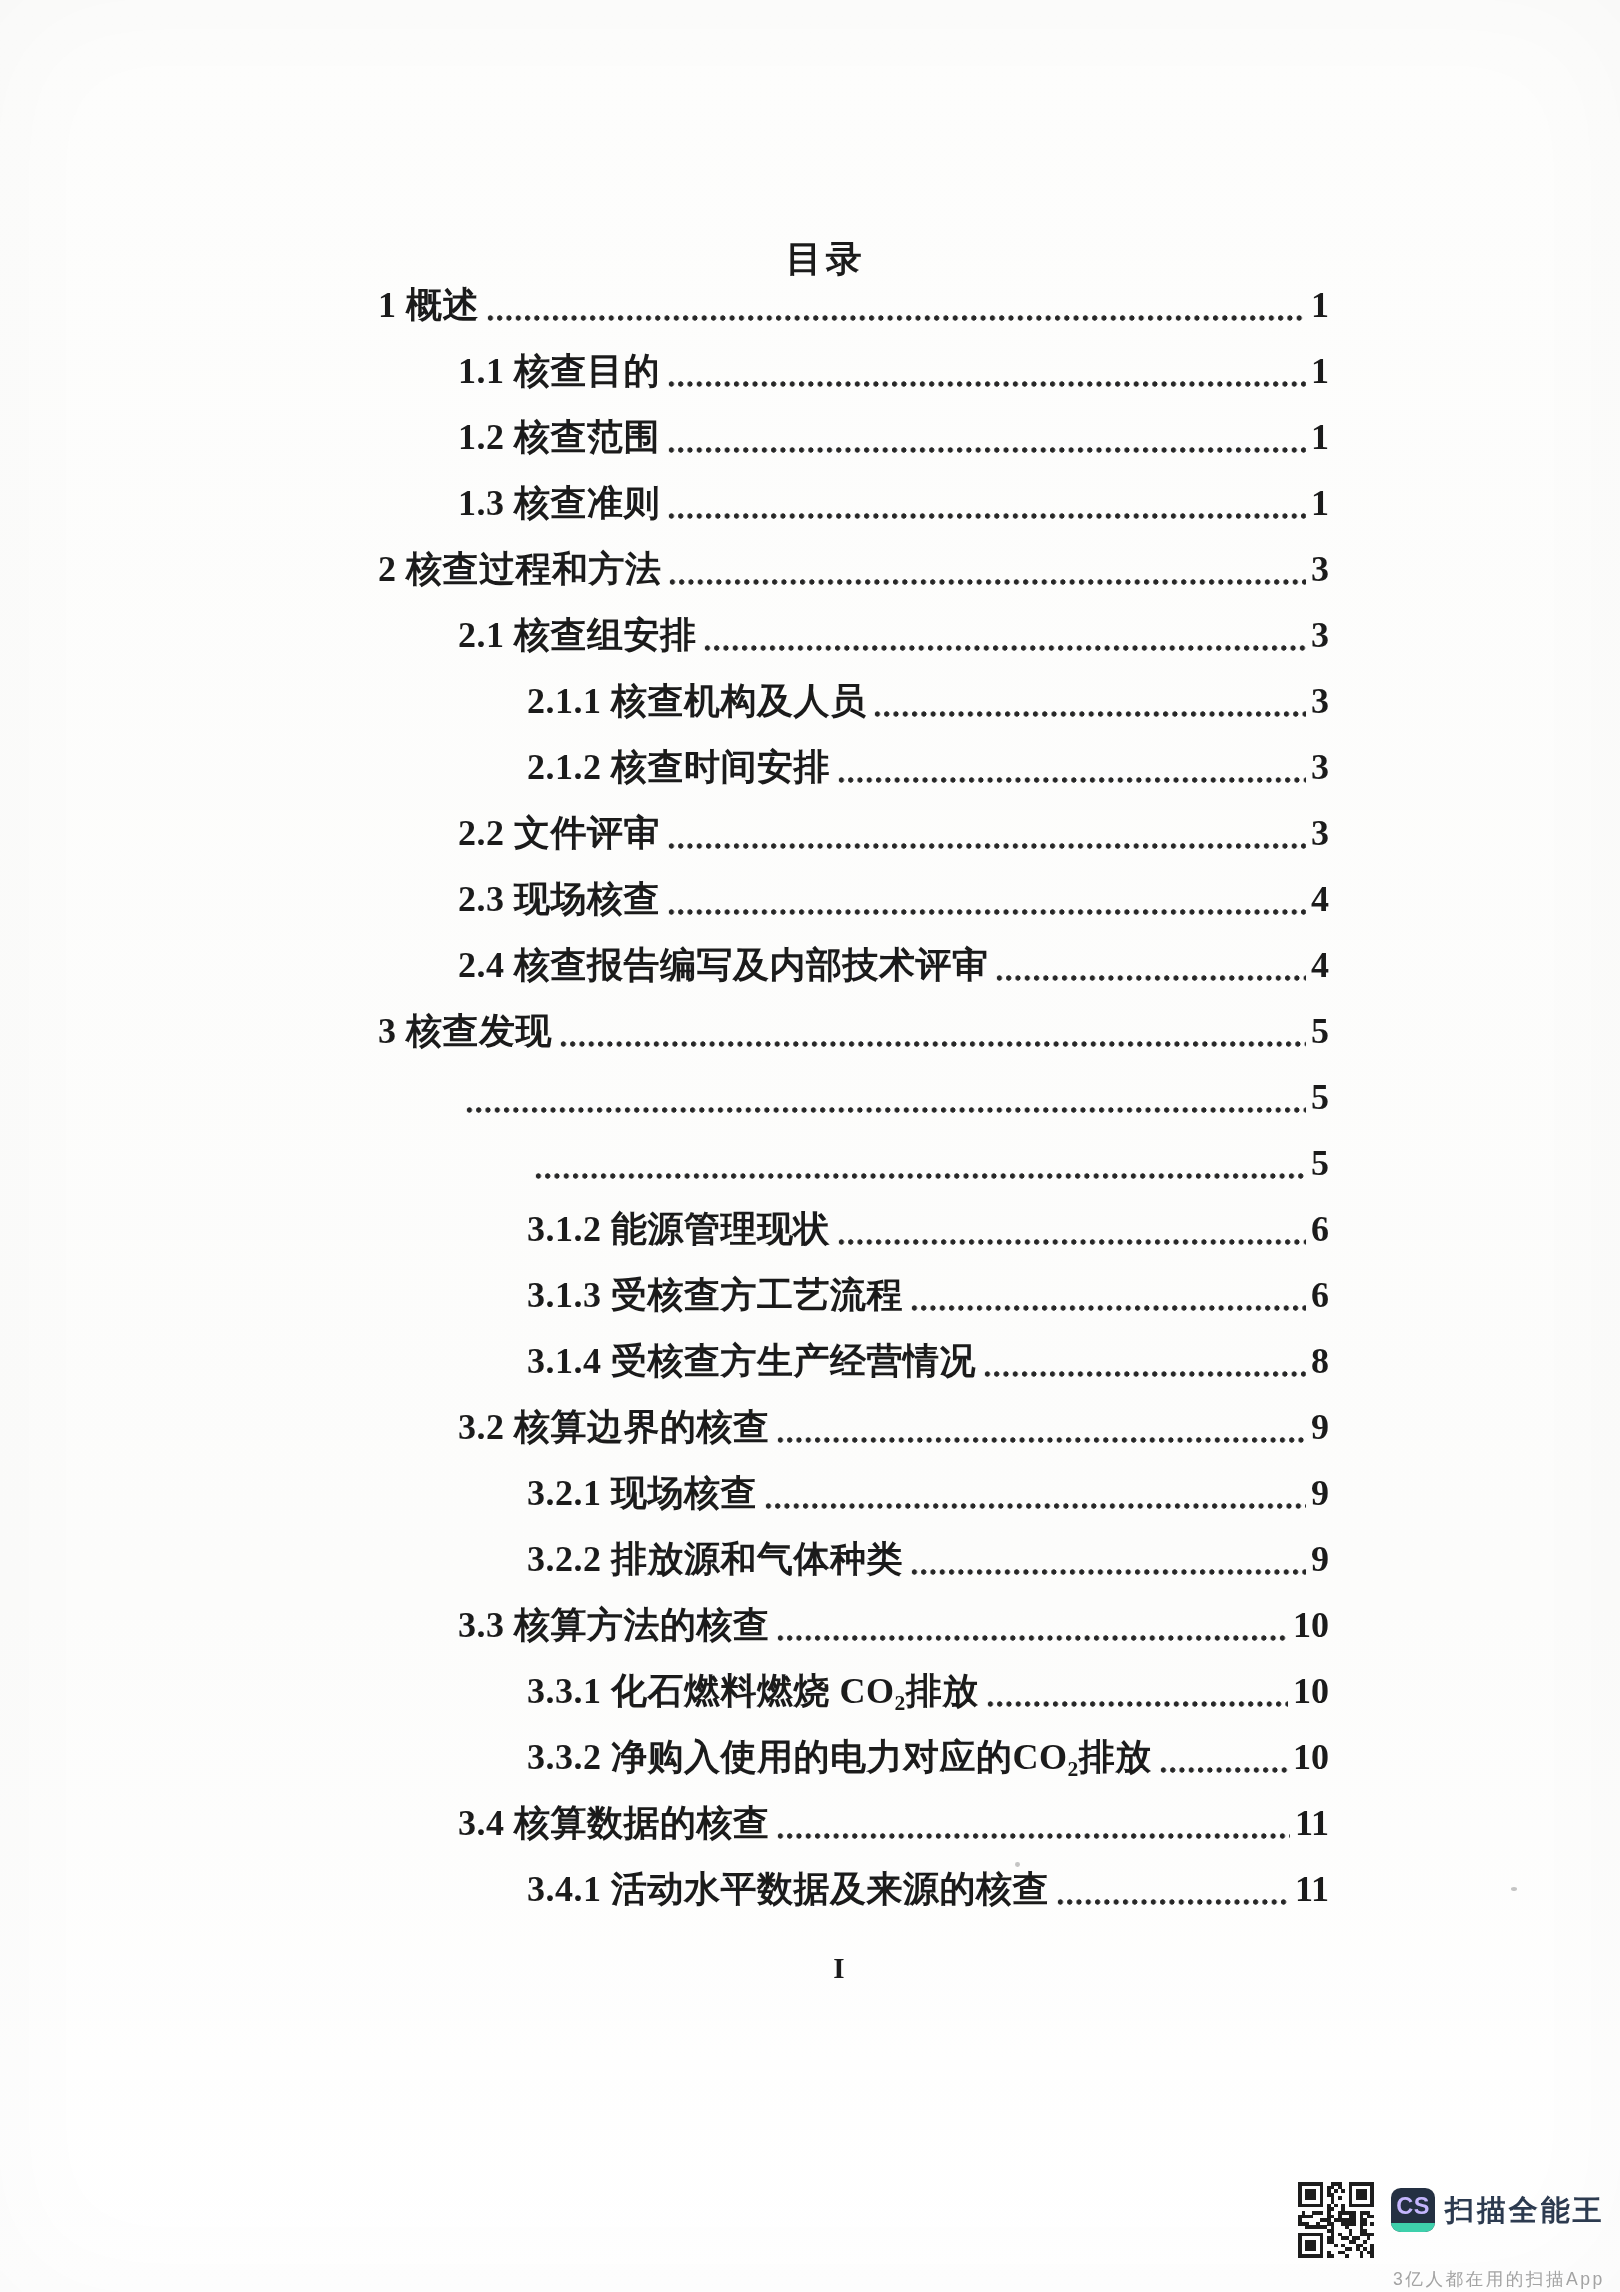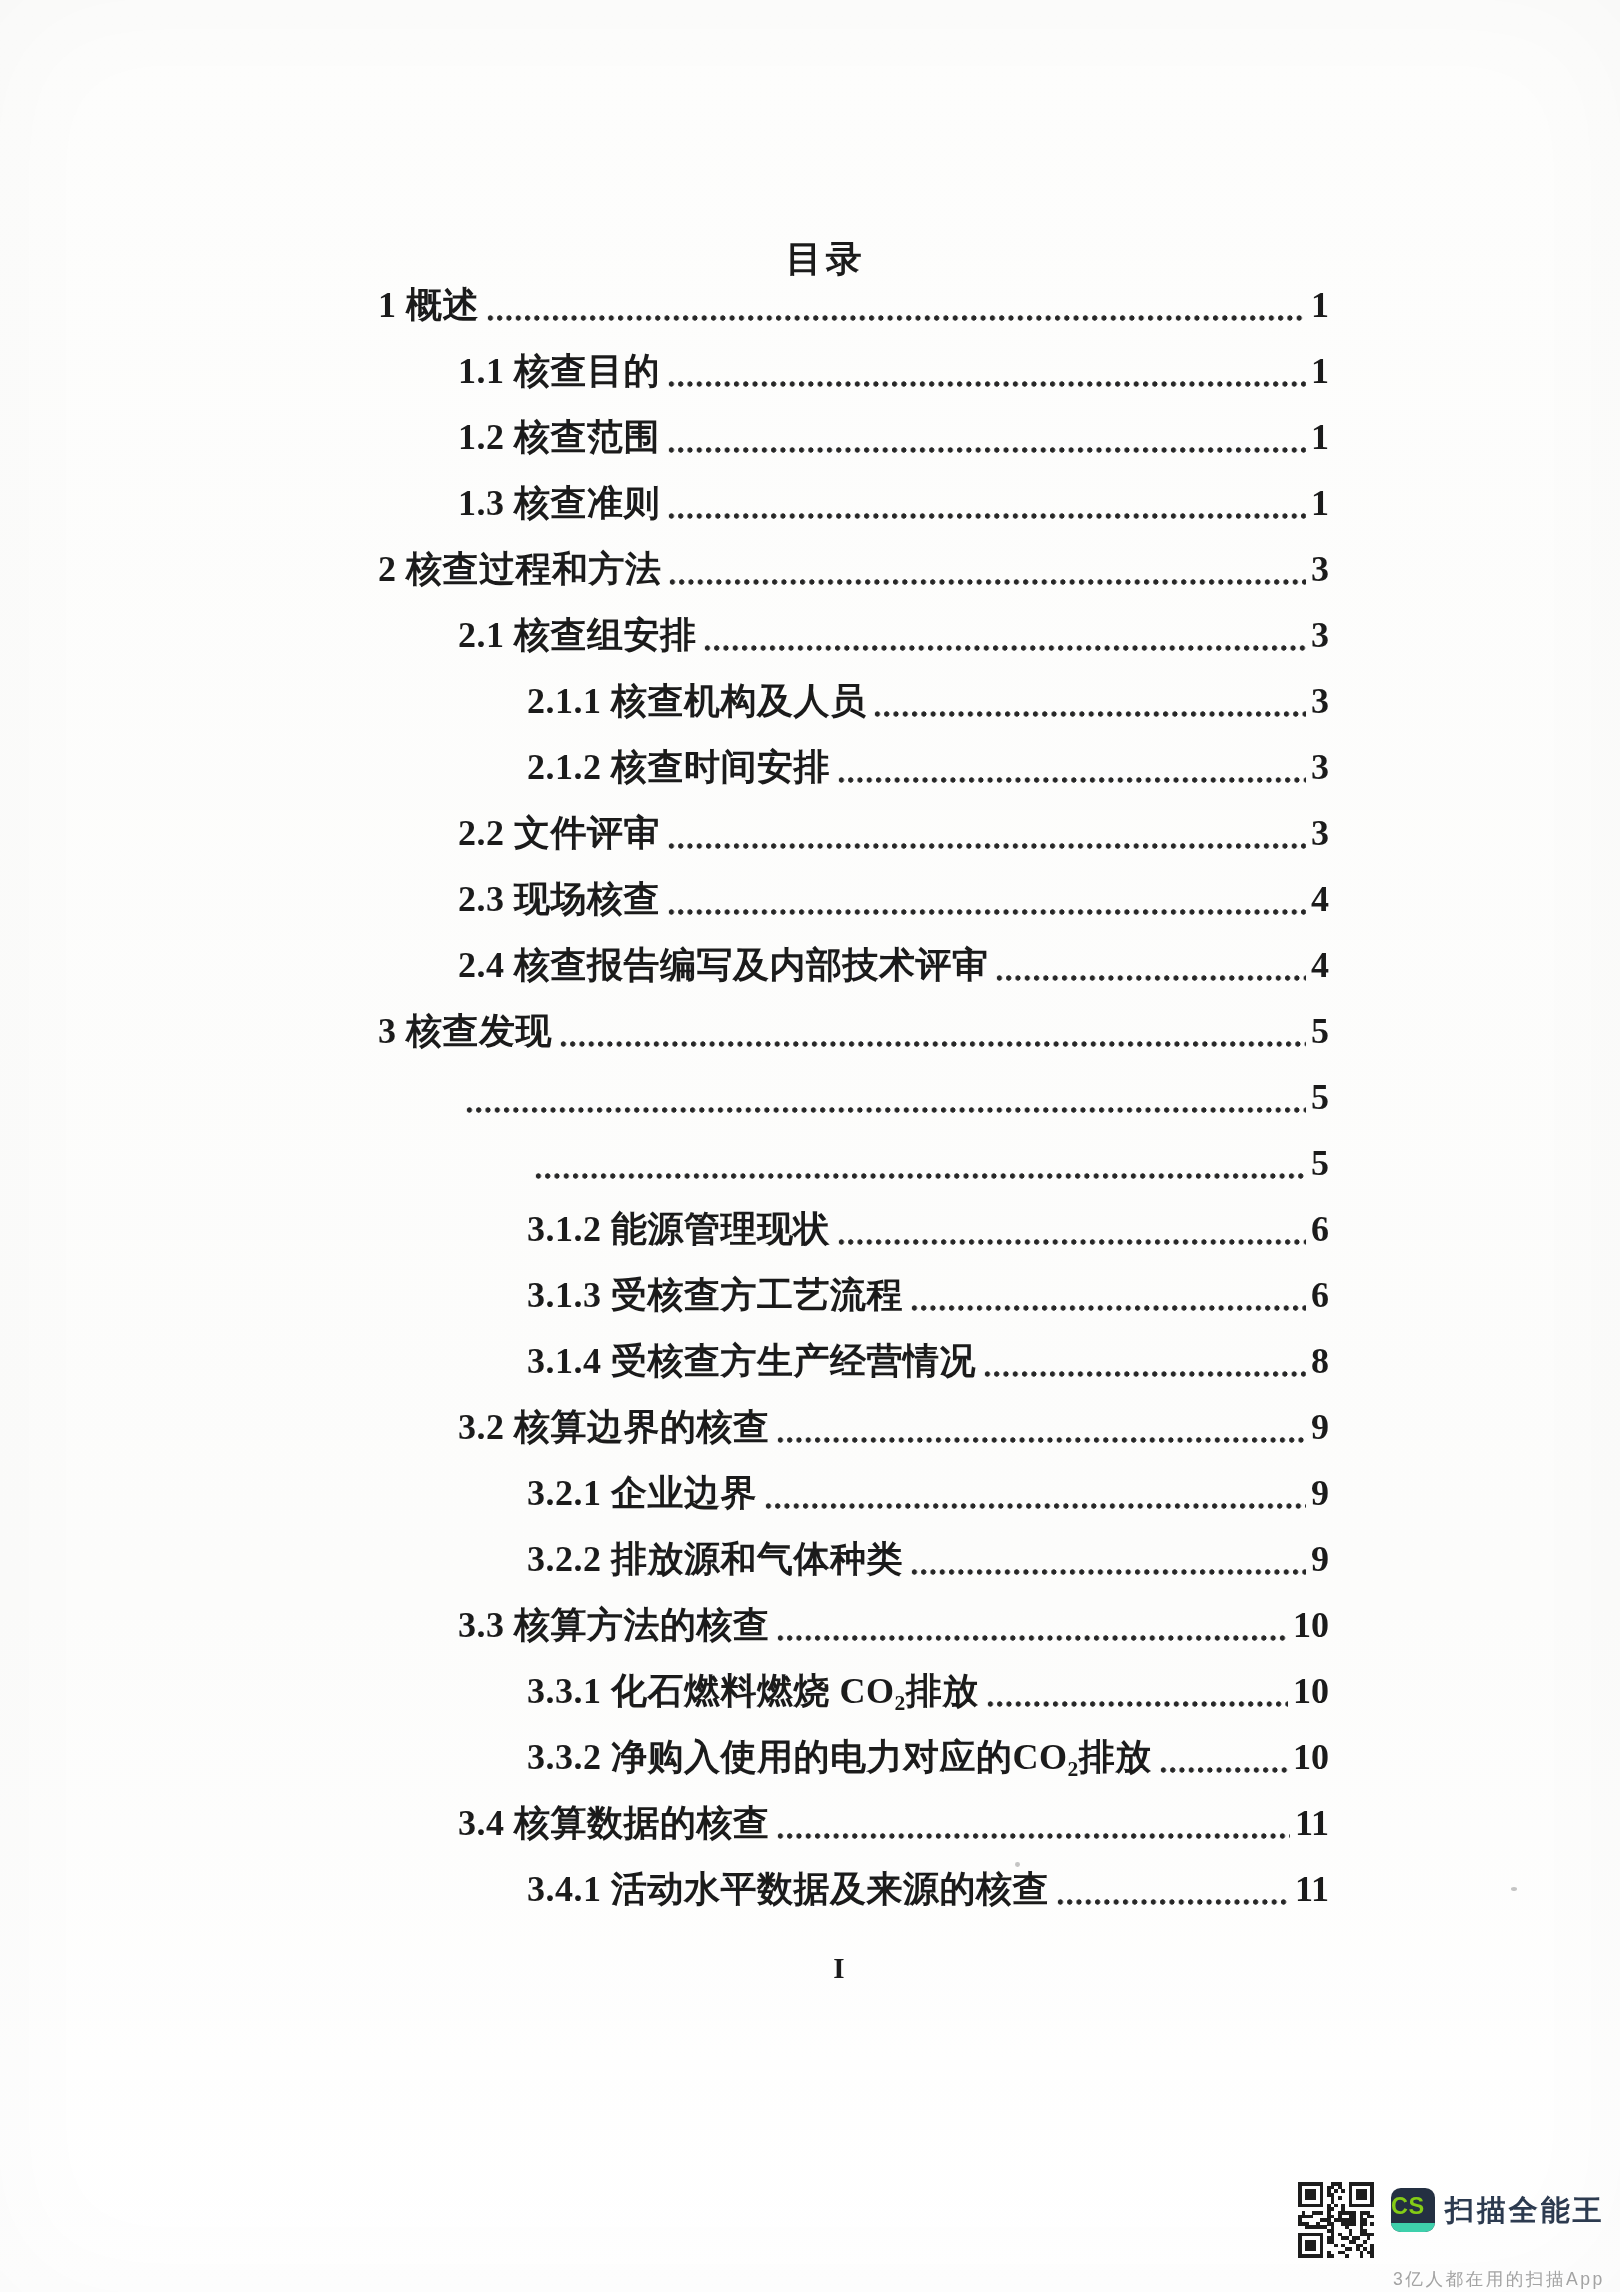--- a/index.html
+++ b/index.html
@@ -86,25 +86,25 @@
     position: absolute;
     left: 101px; top: 11.8px;
     width: 44px; height: 44px;
     border-radius: 9.8px;
     background: #243042;
     overflow: hidden;
   }
   .cs-badge .cs-text {
     position: absolute;
     left: 0; top: 0; width: 100%; height: 36px;
-    color: #84cc16;
+    color: #c4b5fd;
     font-weight: 700;
     font-size: 23.5px;
     line-height: 37px;
-    text-align: left;
+    text-align: center;
     letter-spacing: 0.5px;
   }
   .cs-badge .cs-strip {
     position: absolute;
     left: 0; bottom: 0; width: 100%; height: 8.8px;
     background: #3ed0ac;
   }
   .app-name {
     position: absolute;
     left: 155px; top: 11.8px;
@@ -216,21 +216,21 @@
     <span class="toc-label">3.1.4 受核查方生产经营情况</span>
     <span class="toc-dots"></span>
     <span class="toc-page">8</span>
   </div>
       <div class="toc-row lvl-2">
     <span class="toc-label">3.2 核算边界的核查</span>
     <span class="toc-dots"></span>
     <span class="toc-page">9</span>
   </div>
       <div class="toc-row lvl-3">
-    <span class="toc-label">3.2.1 企业边界</span>
+    <span class="toc-label">3.2.1 现场核查</span>
     <span class="toc-dots"></span>
     <span class="toc-page">9</span>
   </div>
       <div class="toc-row lvl-3">
     <span class="toc-label">3.2.2 排放源和气体种类</span>
     <span class="toc-dots"></span>
     <span class="toc-page">9</span>
   </div>
       <div class="toc-row lvl-2">
     <span class="toc-label">3.3 核算方法的核查</span>

